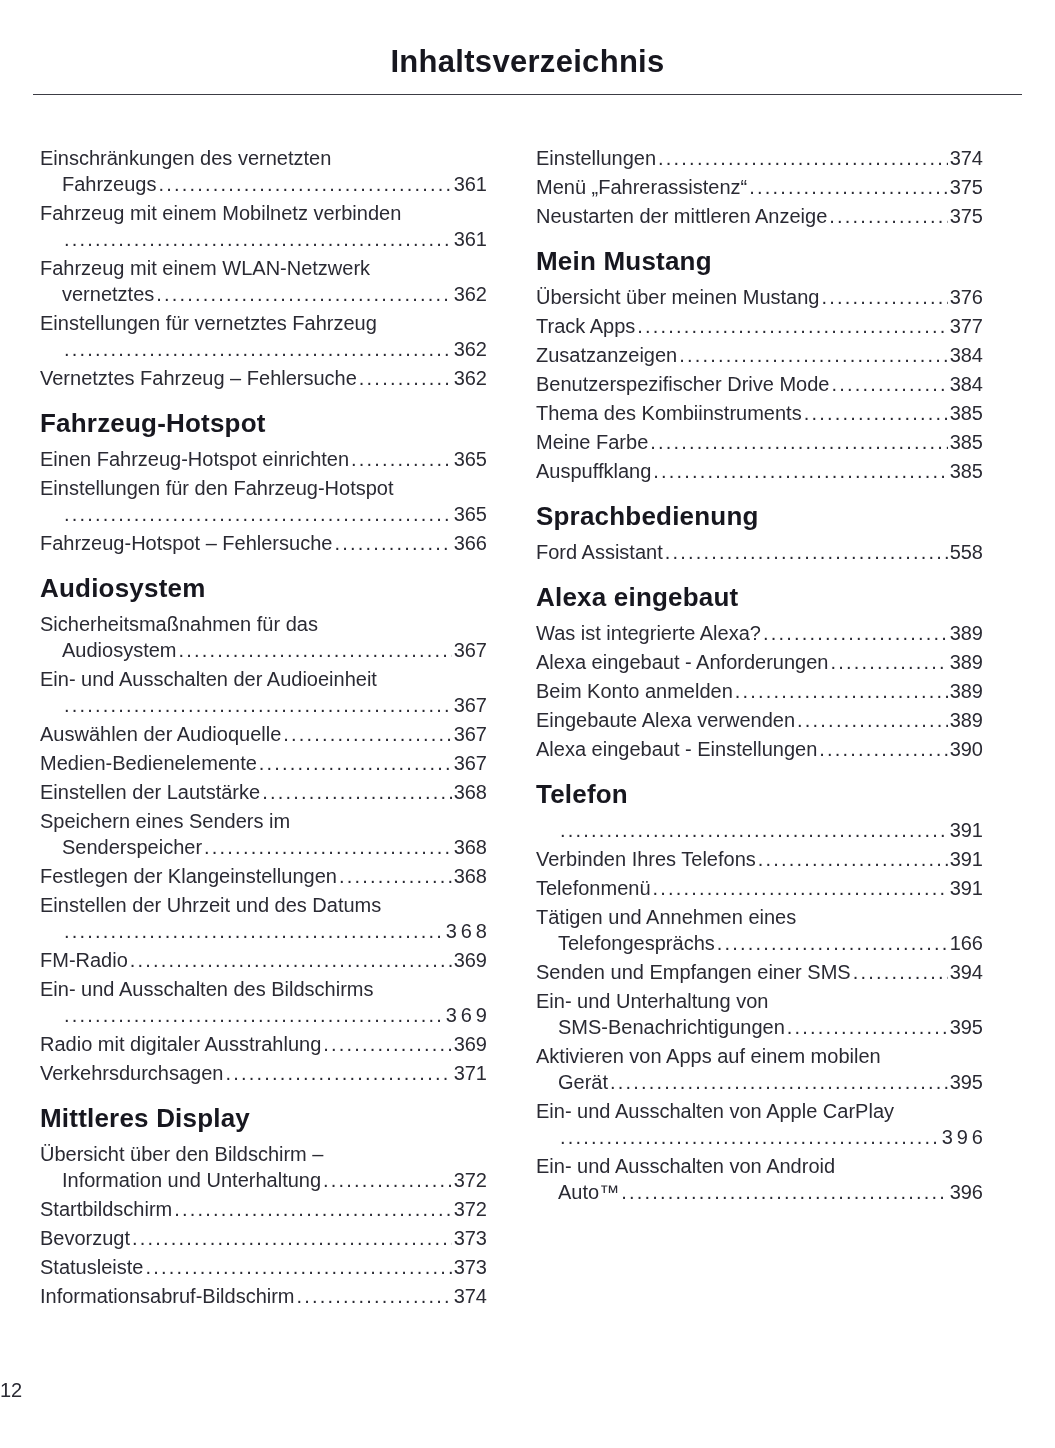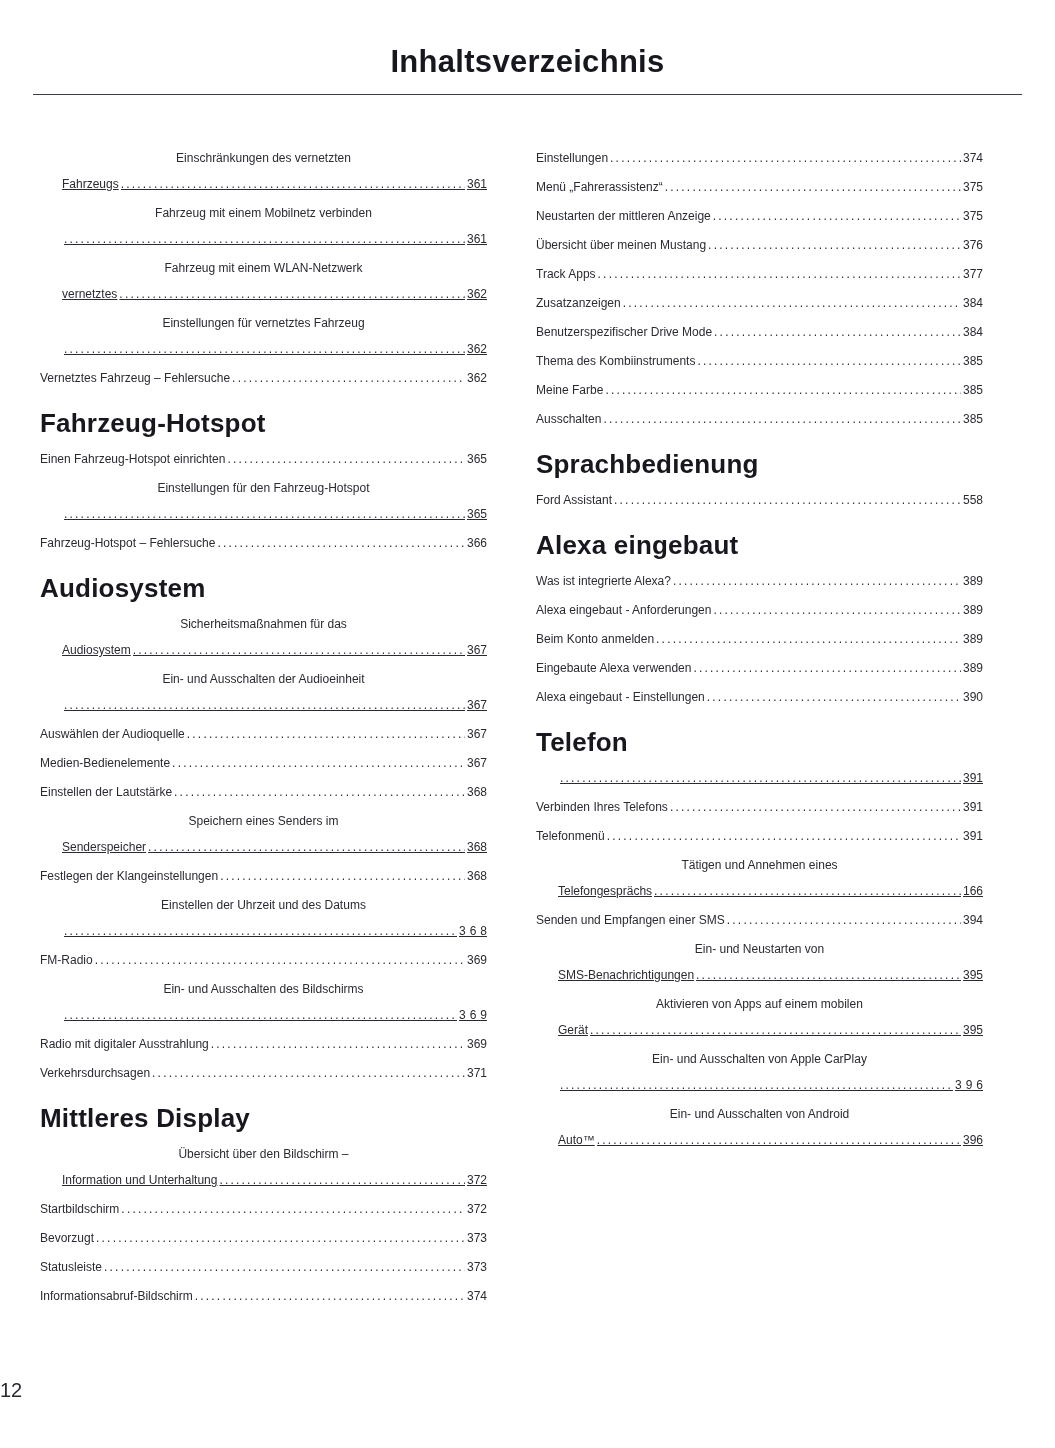--- a/index.html
+++ b/index.html
@@ -29,26 +29,25 @@
     border-top: 1.5px solid #3c3c44;
   }
   .columns {
     display: flex;
     margin: 50px 72px 0 40px;
     gap: 49px;
   }
   .col { width: 447px; flex: 0 0 447px; }
   .toc-entry {
     margin-bottom: 3px;
-    font-size: 12px;
+    font-size: 20px;
     line-height: 26px;
-    text-align: center;
   }
   .toc-line { white-space: nowrap; overflow: hidden; }
-  .toc-line.cont { padding-left: 22px; text-decoration: underline; }
+  .toc-line.cont { padding-left: 22px; }
   .toc-line.last { display: flex; align-items: baseline; }
   .txt { flex: 0 0 auto; }
   .dots {
     flex: 1 1 auto;
     min-width: 0;
     overflow: hidden;
     white-space: nowrap;
     letter-spacing: 2.2px;
     margin-left: 2px;
   }
@@ -285,20 +284,21 @@
             <span class="pg">375</span>
           </div>
         </div>
         <div class="toc-entry">
           <div class="toc-line last">
             <span class="txt">Neustarten der mittleren Anzeige</span>
             <span class="dots">........................................................................................................................................................................................................</span>
             <span class="pg">375</span>
           </div>
         </div>
+        <div class="toc-heading">Mein Mustang</div>
         <div class="toc-entry">
           <div class="toc-line last">
             <span class="txt">Übersicht über meinen Mustang</span>
             <span class="dots">........................................................................................................................................................................................................</span>
             <span class="pg">376</span>
           </div>
         </div>
         <div class="toc-entry">
           <div class="toc-line last">
             <span class="txt">Track Apps</span>
@@ -329,21 +329,21 @@
         </div>
         <div class="toc-entry">
           <div class="toc-line last">
             <span class="txt">Meine Farbe</span>
             <span class="dots">........................................................................................................................................................................................................</span>
             <span class="pg">385</span>
           </div>
         </div>
         <div class="toc-entry">
           <div class="toc-line last">
-            <span class="txt">Ausschalten</span>
+            <span class="txt">Auspuffklang</span>
             <span class="dots">........................................................................................................................................................................................................</span>
             <span class="pg">385</span>
           </div>
         </div>
         <div class="toc-heading">Sprachbedienung</div>
         <div class="toc-entry">
           <div class="toc-line last">
             <span class="txt">Ford Assistant</span>
             <span class="dots">........................................................................................................................................................................................................</span>
             <span class="pg">558</span>
@@ -416,21 +416,21 @@
           </div>
         </div>
         <div class="toc-entry">
           <div class="toc-line last">
             <span class="txt">Senden und Empfangen einer SMS</span>
             <span class="dots">........................................................................................................................................................................................................</span>
             <span class="pg">394</span>
           </div>
         </div>
         <div class="toc-entry">
-          <div class="toc-line">Ein- und Neustarten von</div>
+          <div class="toc-line">Ein- und Unterhaltung von</div>
           <div class="toc-line cont last">
             <span class="txt">SMS-Benachrichtigungen</span>
             <span class="dots">........................................................................................................................................................................................................</span>
             <span class="pg">395</span>
           </div>
         </div>
         <div class="toc-entry">
           <div class="toc-line">Aktivieren von Apps auf einem mobilen</div>
           <div class="toc-line cont last">
             <span class="txt">Gerät</span>

